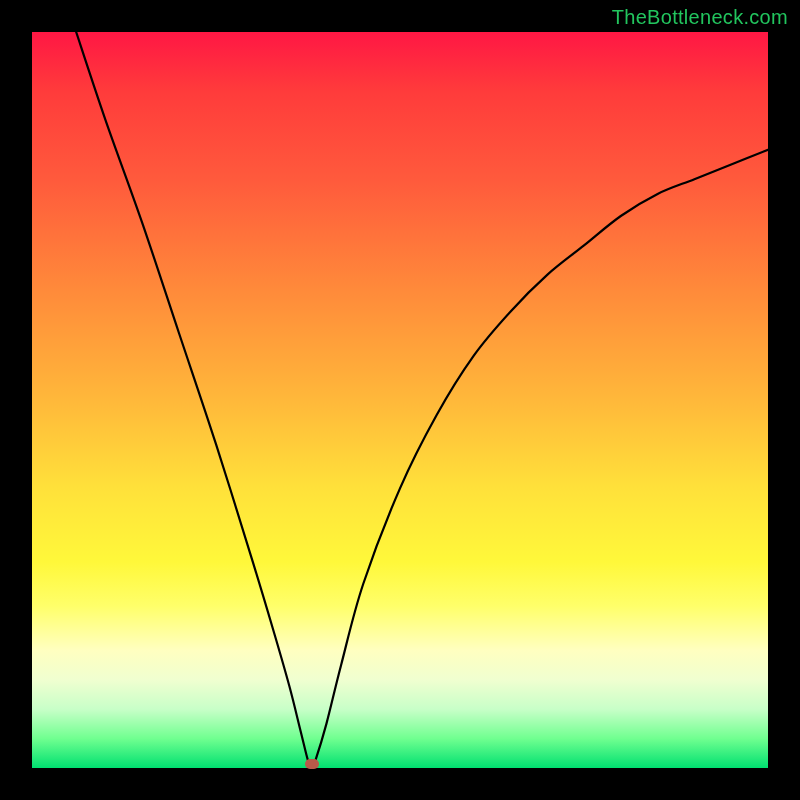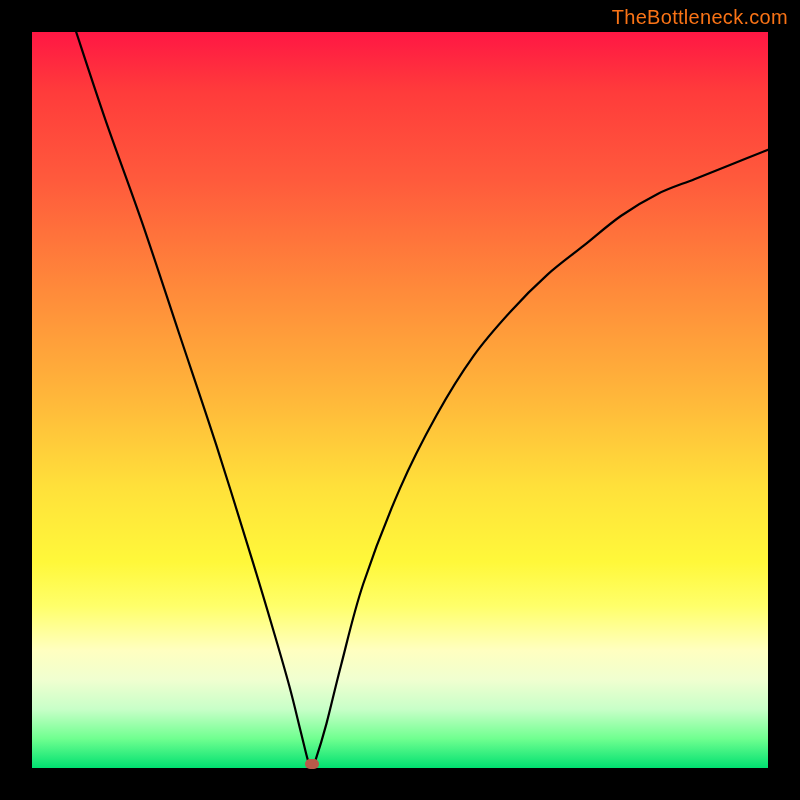--- a/index.html
+++ b/index.html
@@ -38,21 +38,21 @@
       #f0ffd0 88%,
       #c8ffc8 92%,
       #70ff90 96%,
       #00e070 100%
     );
   }
   .watermark {
     position: absolute;
     top: 6px;
     right: 12px;
-    color: #f97316;
+    color: #22c55e;
     font-size: 20px;
     letter-spacing: 0.3px;
     font-weight: 500;
   }
   .curve-svg {
     position: absolute;
     top: 32px;
     left: 32px;
     width: 736px;
     height: 736px;

